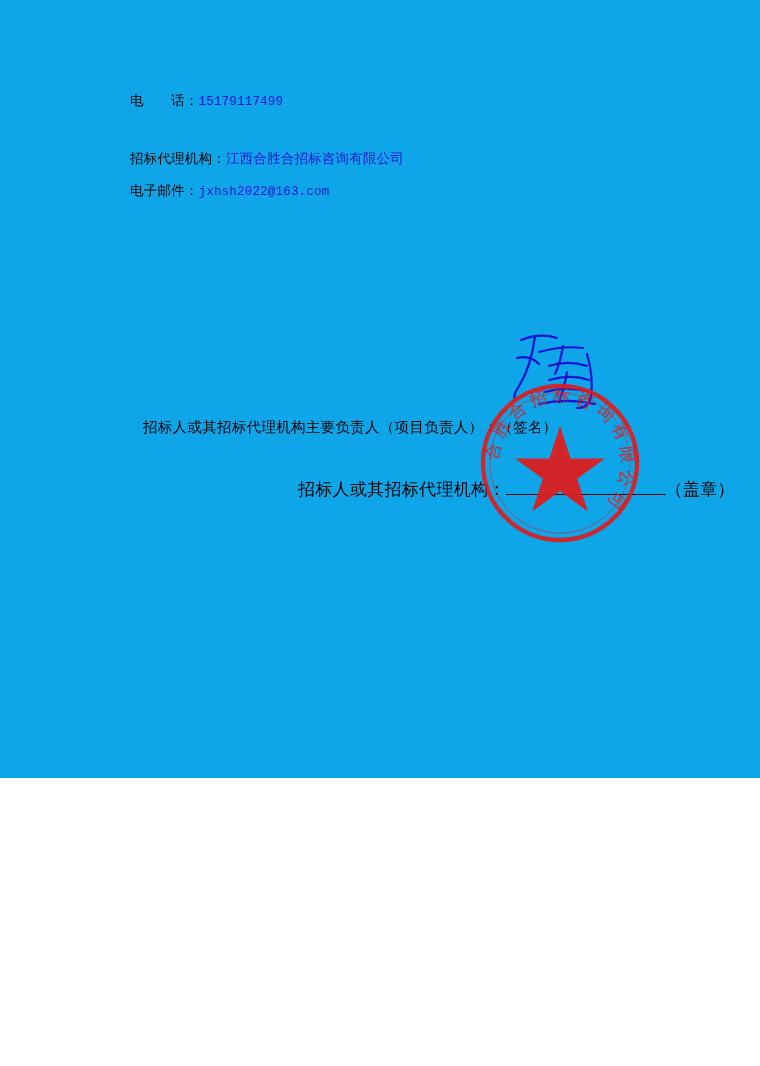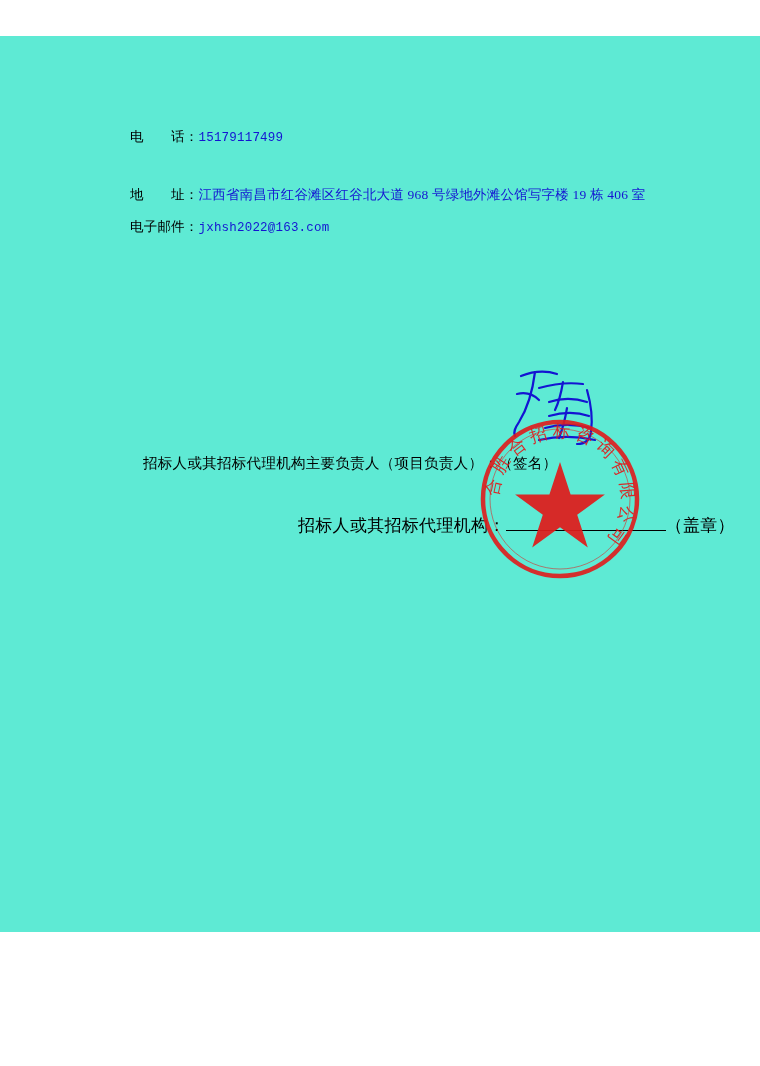--- a/index.html
+++ b/index.html
@@ -12,23 +12,22 @@
     height: 1066px;
     position: relative;
     font-family: "Liberation Serif", serif;
     color: #000;
     overflow: hidden;
   }
   .page {
     position: absolute;
     left: 0; top: 0;
     width: 760px;
-    height: 896px;
-    background: #5eead4;
-    margin-top: 36px;
+    height: 778px;
+    background: #0ea5e9;
   }
   .content {
     position: absolute;
     left: 130px;
     top: 86px;
     width: 520px;
   }
   .line {
     font-size: 13.5px;
     line-height: 30px;
@@ -110,21 +109,21 @@
     <div class="contact-top">
       <div class="line">
         <span class="label">电　　话：</span><span class="val-mono">15179117499</span>
       </div>
     </div>
 
     <div class="gap-block"></div>
 
     <div class="agency-block">
       <div class="line">
-        <span class="label">地　　址：</span><span class="val">江西省南昌市红谷滩区红谷北大道 968 号绿地外滩公馆写字楼 19 栋 406 室</span>
+        <span class="label">招标代理机构：</span><span class="val">江西合胜合招标咨询有限公司</span>
       </div>
       <div class="line">
         <span class="label">电子邮件：</span><span class="val-mono">jxhsh2022@163.com</span>
       </div>
     </div>
 
   </div>
 
   <div class="sig-area">
 

